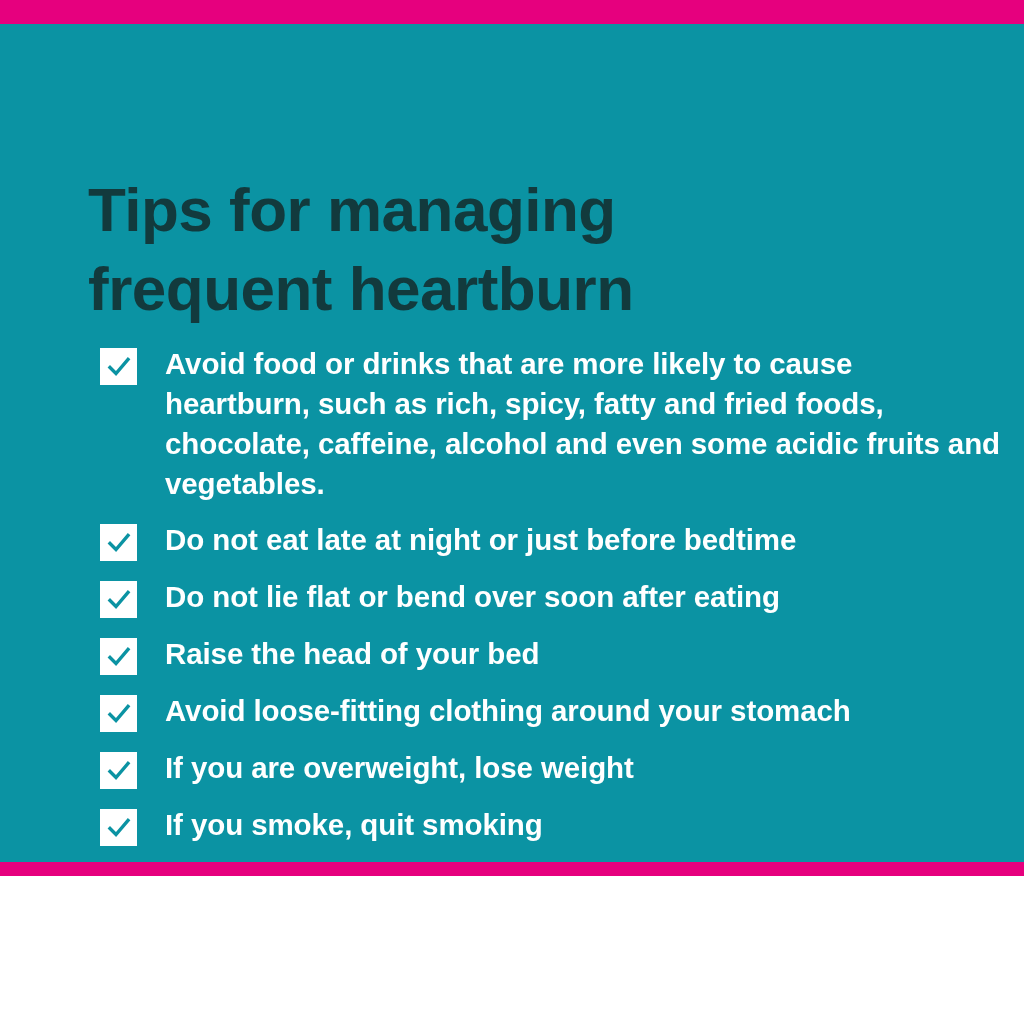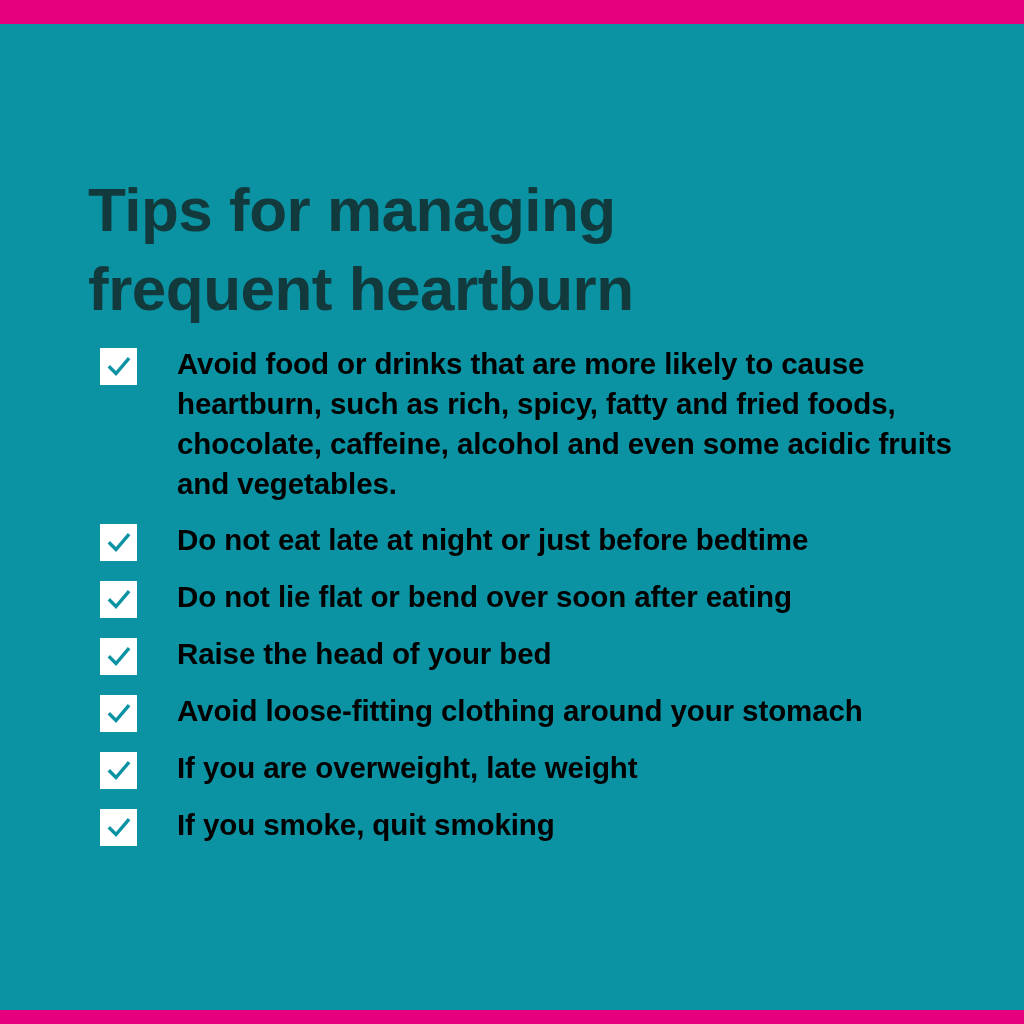--- a/index.html
+++ b/index.html
@@ -9,21 +9,21 @@
   body {
     width: 1024px;
     height: 1024px;
     background: #ffffff;
     font-family: "Liberation Sans", sans-serif;
     overflow: hidden;
   }
   .poster {
     position: relative;
     width: 1024px;
-    height: 1024px;
+    height: 876px;
     box-sizing: border-box;
     background: #0b93a3;
     border-top: 24px solid #e6007e;
     border-bottom: 14px solid #e6007e;
     overflow: hidden;
   }
   .title {
     position: absolute;
     left: 88px;
     top: 104px;
@@ -56,22 +56,22 @@
     background: #ffffff;
     margin-top: 4px;
     display: flex;
     align-items: center;
     justify-content: center;
   }
   .checkbox svg {
     display: block;
   }
   .tip-text {
-    margin-left: 40px;
-    color: #000000;
+    margin-left: 28px;
+    color: #ffffff;
     font-size: 29.5px;
     line-height: 1.36;
     font-weight: bold;
     letter-spacing: -0.1px;
   }
 </style>
 </head>
 <body>
 
 <div class="poster">
@@ -126,21 +126,21 @@
       </span>
       <span class="tip-text">Avoid loose-fitting clothing around your stomach</span>
     </li>
 
     <li class="tip">
       <span class="checkbox">
         <svg width="26" height="26" viewBox="0 0 26 26" aria-hidden="true">
           <path d="M4 13.5 L10 19.5 L22 5.5" fill="none" stroke="#0b93a3" stroke-width="3.4" stroke-linecap="square"></path>
         </svg>
       </span>
-      <span class="tip-text">If you are overweight, late weight</span>
+      <span class="tip-text">If you are overweight, lose weight</span>
     </li>
 
     <li class="tip">
       <span class="checkbox">
         <svg width="26" height="26" viewBox="0 0 26 26" aria-hidden="true">
           <path d="M4 13.5 L10 19.5 L22 5.5" fill="none" stroke="#0b93a3" stroke-width="3.4" stroke-linecap="square"></path>
         </svg>
       </span>
       <span class="tip-text">If you smoke, quit smoking</span>
     </li>

